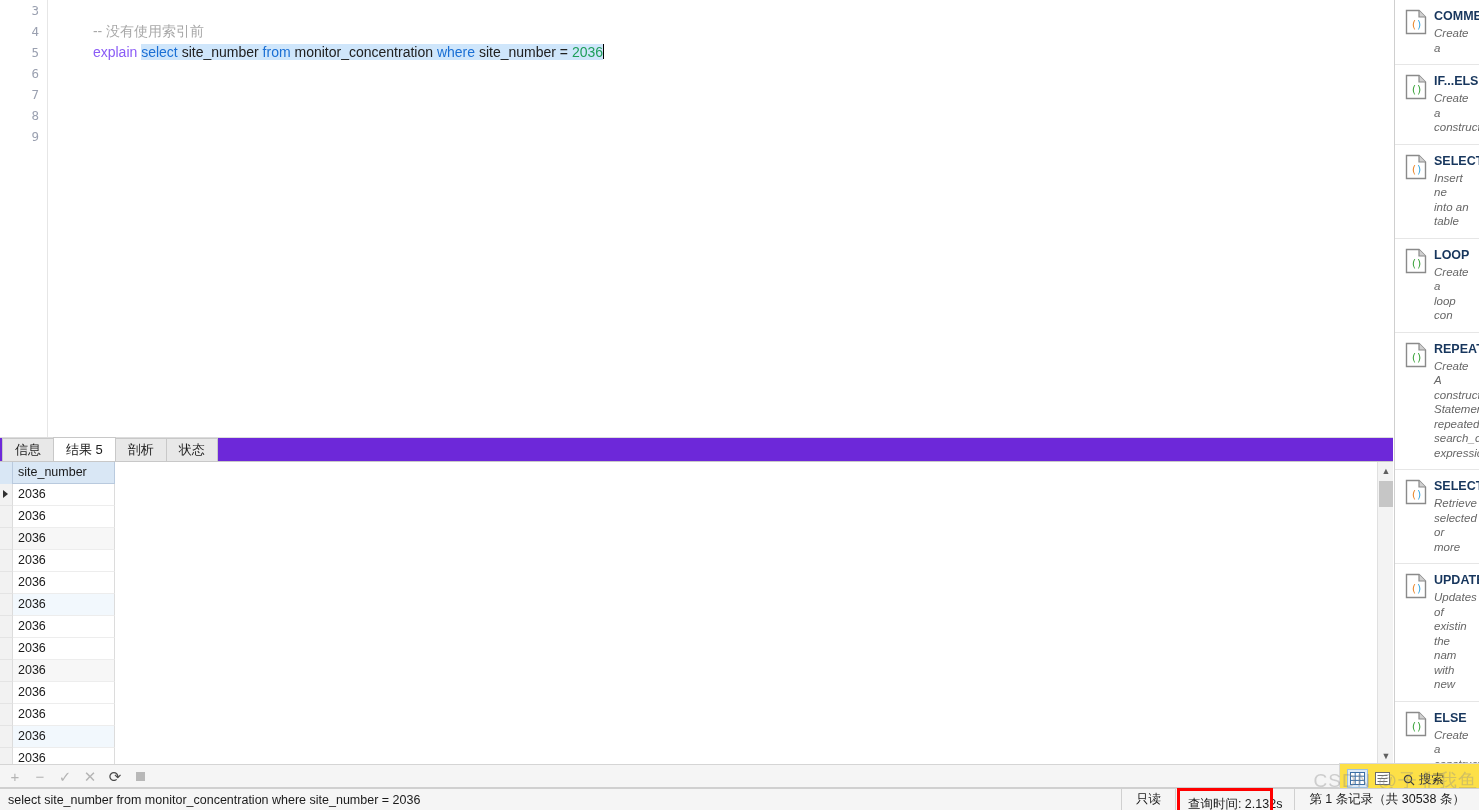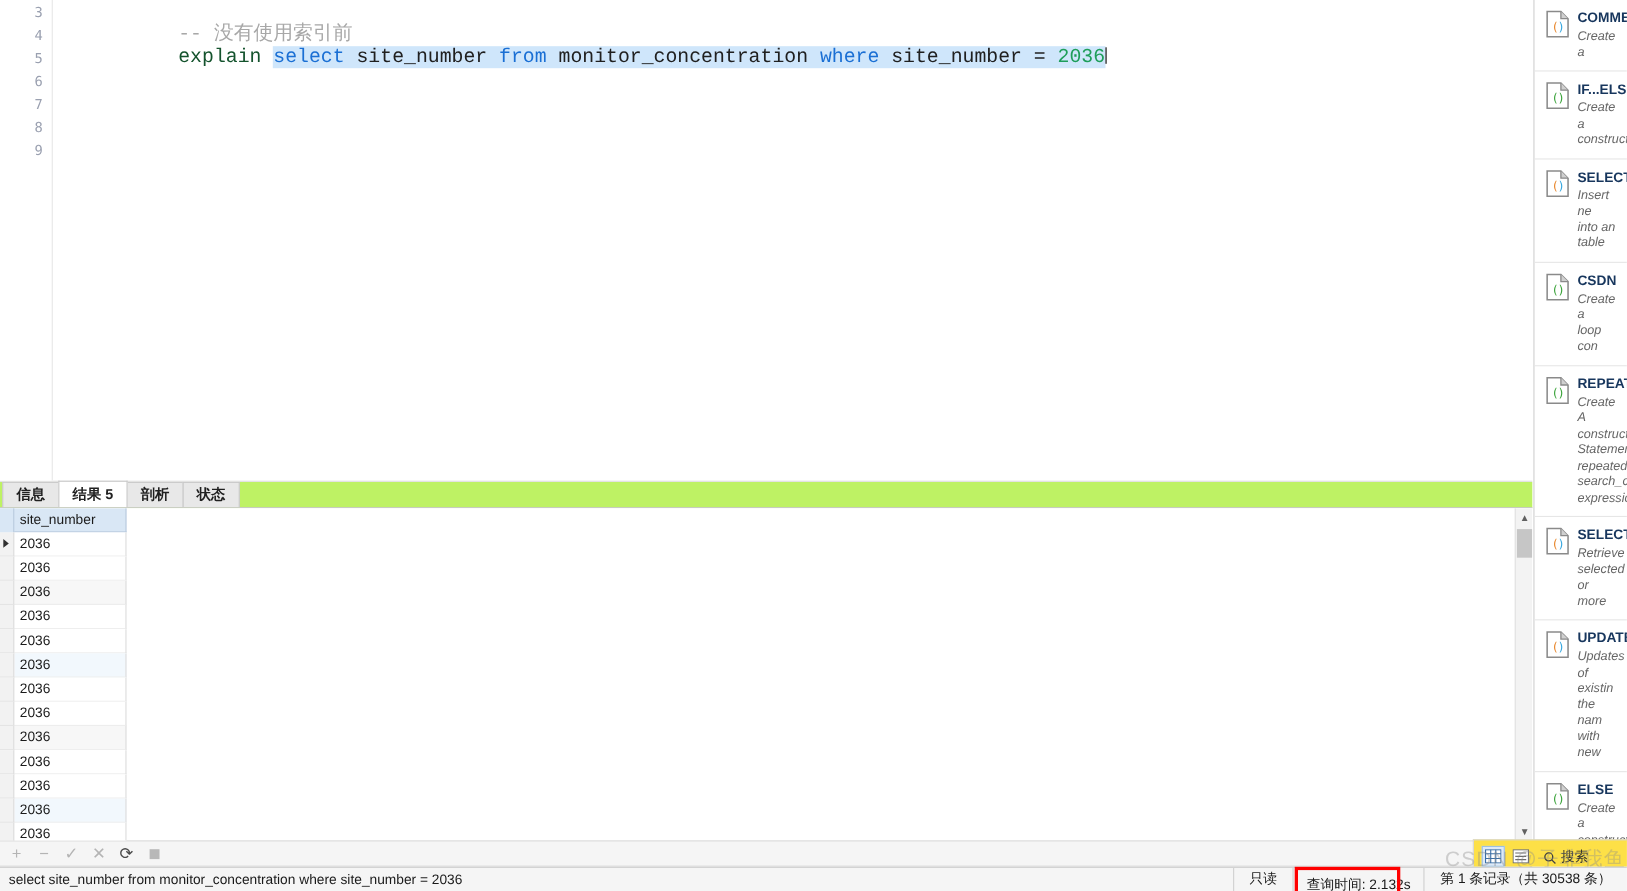--- a/index.html
+++ b/index.html
@@ -39,46 +39,45 @@
     height: 21px; line-height: 21px;
     text-align: right;
     padding-right: 8px;
     color: #9aa0b0;
     font-family: "DejaVu Sans Mono", "Liberation Mono", monospace;
     font-size: 12.5px;
   }
   .code-area {
     position: absolute; left: 48px; top: 0; right: 0; bottom: 0;
     padding-left: 6px;
-    font-family: Liberation Mono, monospace;
-    font-size: 18px;
+    font-family: Liberation Sans, sans-serif;
+    font-size: 14px;
   }
   .code-line { height: 21px; line-height: 21px; white-space: pre; }
   .tok-comment { color: #a8a8a8; }
-  .tok-kw      { color: #14532d; }
+  .tok-kw      { color: #8b5cf6; }
   .tok-kw2     { color: #1a6fd4; }
   .tok-plain   { color: #202020; }
   .tok-num     { color: #1e9e5a; }
   .sel { background: #cfe6fb; }
   .caret {
     display: inline-block;
     width: 1px; height: 15px;
     background: #000;
     vertical-align: -2px;
   }
 
   
   .tabbar {
     height: 24px;
-    background: #bef264;
+    background: #6d28d9;
     border-bottom: 1px solid #c8c8c8;
     display: flex;
     align-items: flex-end;
     padding-left: 2px;
-    font-weight: bold;
   }
   .tab {
     height: 23px;
     line-height: 22px;
     padding: 0 12px;
     font-size: 13px;
     color: #202020;
     background: #e8e8e8;
     border: 1px solid #c8c8c8;
     border-bottom: none;
@@ -497,21 +496,21 @@
       <div class="snip">
         <div class="snip-icon">
           <svg width="22" height="26" viewBox="0 0 22 26">
             <path d="M1.5 1.5 H14 L20.5 8 V24.5 H1.5 Z" fill="#fff" stroke="#8a8a8a" stroke-width="1.4"></path>
             <path d="M14 1.5 V8 H20.5" fill="#d0d0d0" stroke="#8a8a8a" stroke-width="1.2"></path>
             <text x="5.5" y="19" font-family="DejaVu Sans Mono, monospace" font-size="11" fill="#3aa33a">(</text>
             <text x="11" y="19" font-family="DejaVu Sans Mono, monospace" font-size="11" fill="#3aa33a">)</text>
           </svg>
         </div>
         <div class="snip-text">
-          <div class="snip-title">CSDN</div>
+          <div class="snip-title">LOOP</div>
           <div class="snip-desc">Create a
 loop con</div>
         </div>
       </div>
       <div class="snip">
         <div class="snip-icon">
           <svg width="22" height="26" viewBox="0 0 22 26">
             <path d="M1.5 1.5 H14 L20.5 8 V24.5 H1.5 Z" fill="#fff" stroke="#8a8a8a" stroke-width="1.4"></path>
             <path d="M14 1.5 V8 H20.5" fill="#d0d0d0" stroke="#8a8a8a" stroke-width="1.2"></path>
             <text x="5.5" y="19" font-family="DejaVu Sans Mono, monospace" font-size="11" fill="#3aa33a">(</text>

